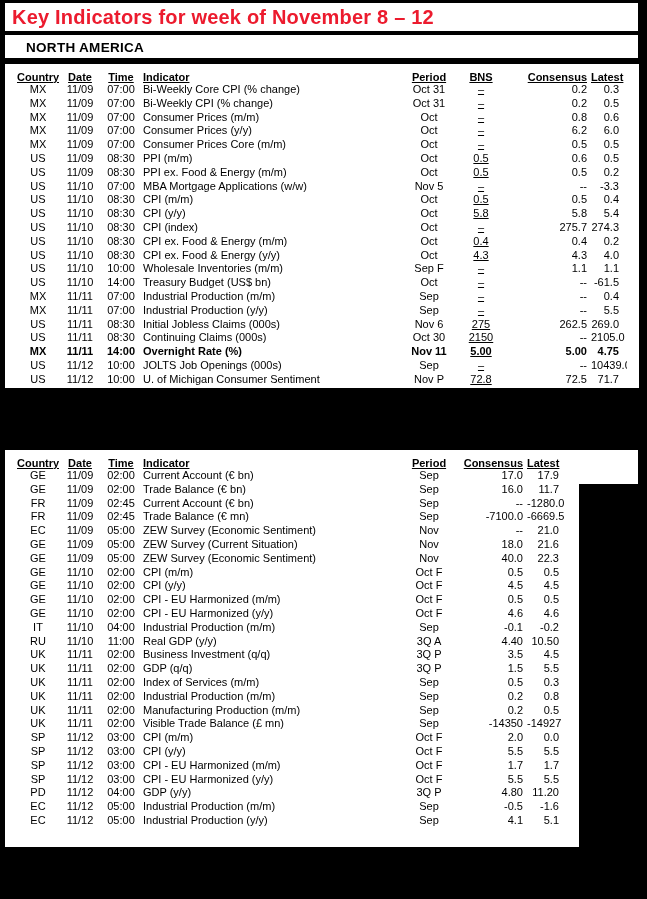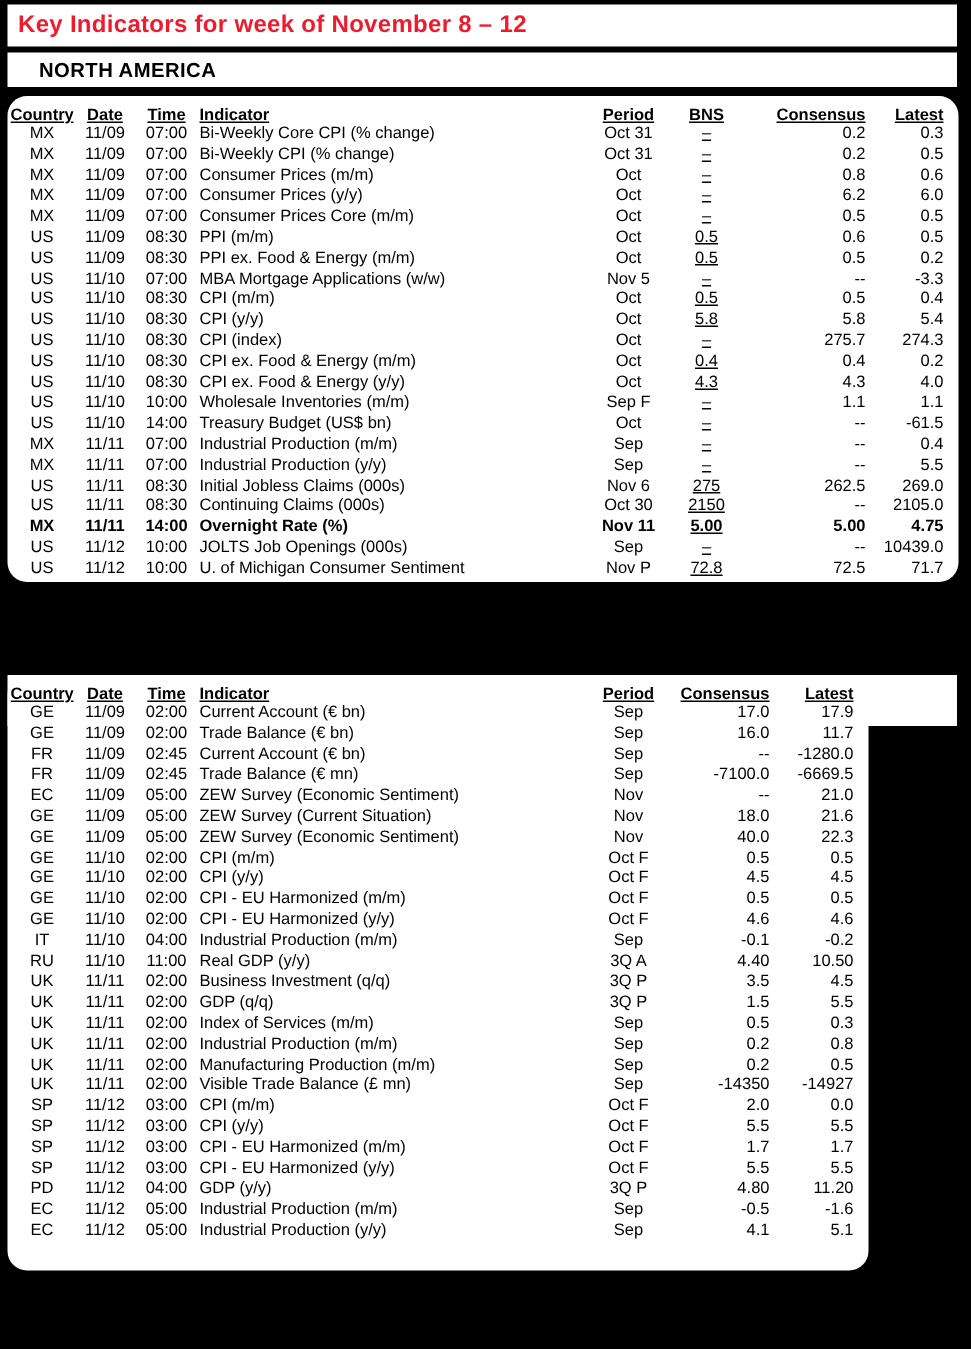--- a/index.html
+++ b/index.html
@@ -9,29 +9,29 @@
     overflow:hidden;
     font-family:"Liberation Sans",sans-serif;
     position:relative;
   }
   .page{position:absolute;left:0;top:0;width:647px;height:899px;}
   .box{position:absolute;background:#fff;box-sizing:border-box;}
 
   .title-box{left:5px;top:3px;width:633px;height:28px;line-height:28px;padding-left:7px;}
   .title-box span{
     color:var(--title-red,#EC1B2E);
-    font-weight:bold;font-size:16px;letter-spacing:0.2px;
+    font-weight:bold;font-size:20px;letter-spacing:0.2px;
   }
 
   .section-bar{left:5px;width:633px;padding-left:21px;}
   .section-bar span{font-weight:bold;font-size:13.5px;color:#000;letter-spacing:0.3px;}
   .na-bar{top:35px;height:23px;line-height:23px;}
   .eu-bar{top:410px;height:34px;line-height:34px;margin-top:40px;}
 
-  .table-box{left:5px;padding:2px 2px;overflow:hidden;border-radius:13px;}
+  .table-box{left:5px;padding:2px 12px;overflow:hidden;}
   .na-table-box{top:64px;width:634px;height:324px;}
   .eu-table-box{top:450px;width:574px;height:397px;}
 
   table.ind-table{
     border-collapse:collapse;table-layout:fixed;width:100%;
     font-size:11px;color:#000;
   }
   table.ind-table th{
     font-weight:bold;text-decoration:underline;
     height:17px;padding:0;white-space:nowrap;overflow:hidden;

